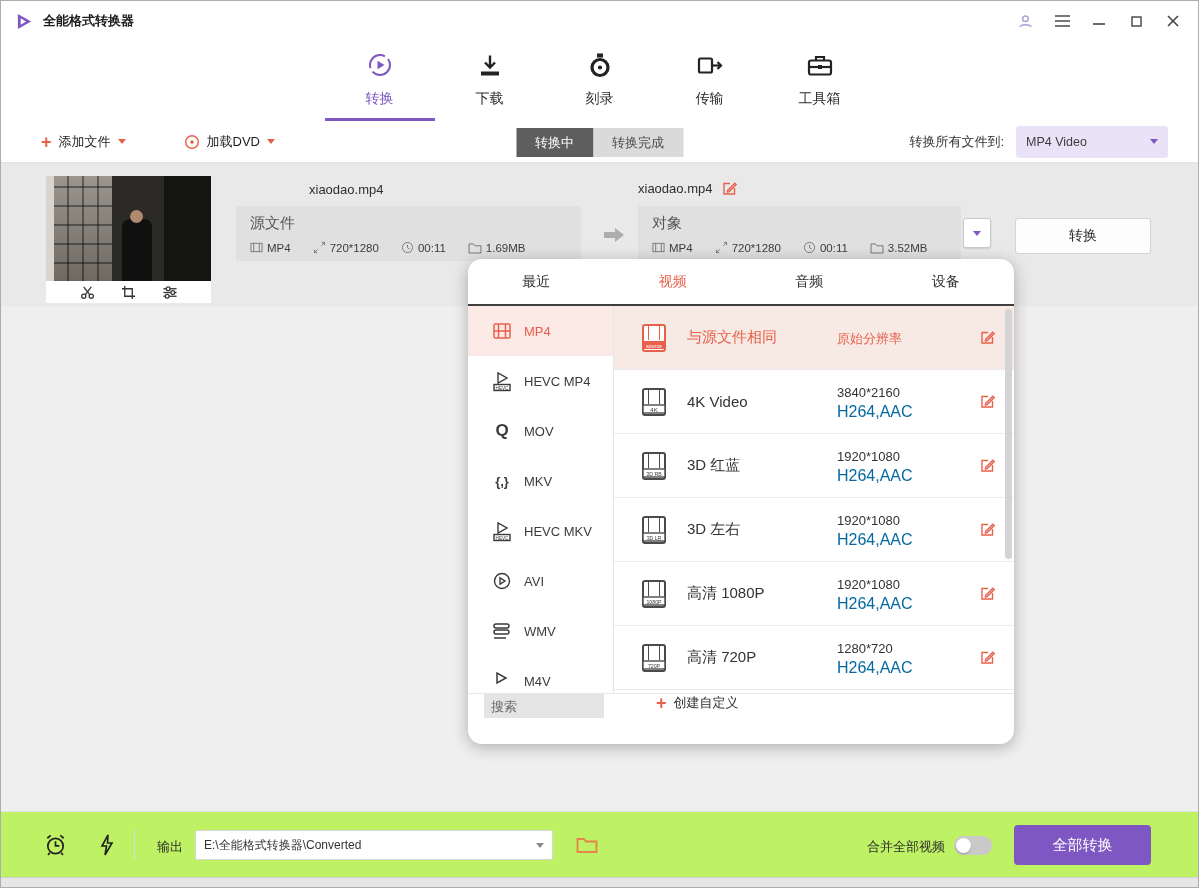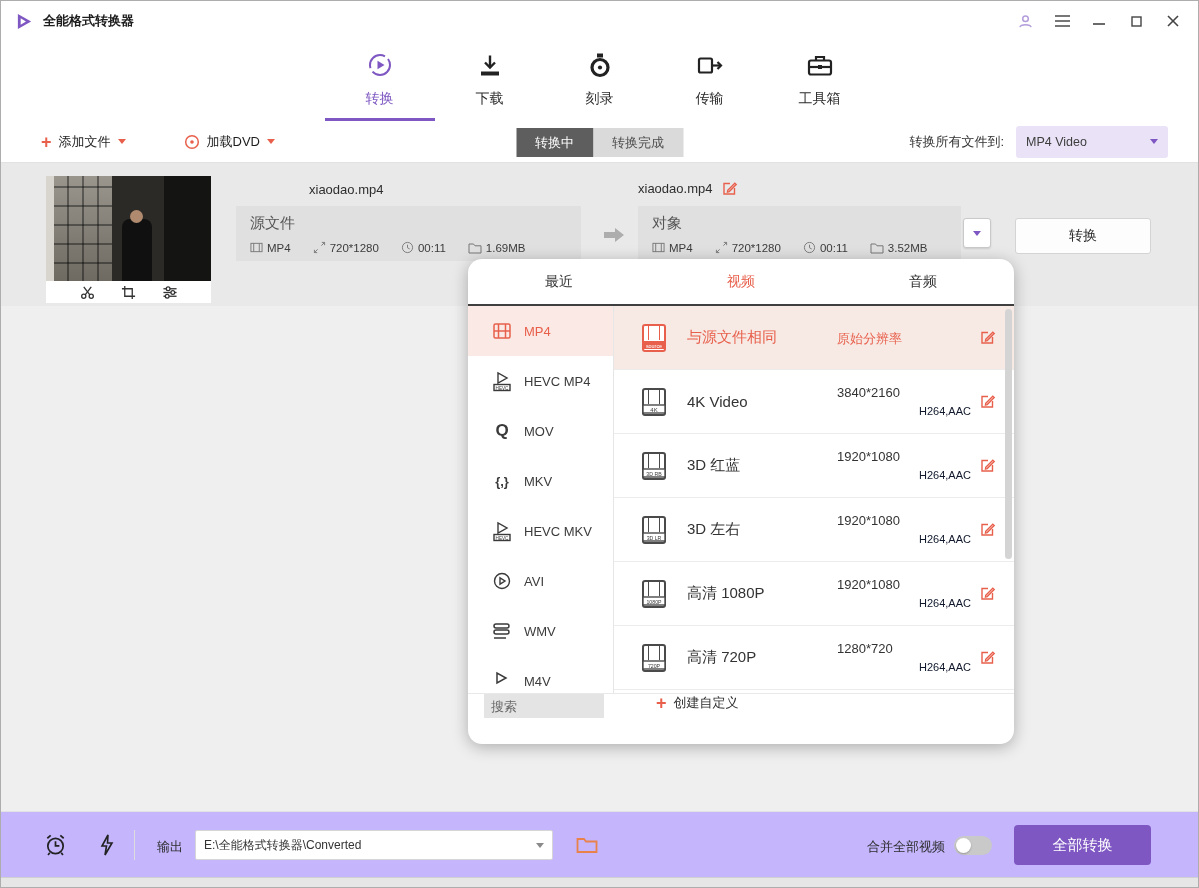--- a/index.html
+++ b/index.html
@@ -77,30 +77,30 @@
 .mkvbadge { font-size:13px; font-weight:bold; color:#3a3a3a; }
 .preset-col { flex:1; position:relative; overflow:hidden; }
 .preset { height:64px; display:flex; align-items:center; padding:0 18px 0 27px; border-bottom:1px solid #ececec; cursor:pointer; }
 .preset.active { background:#F7E9E4; }
 .p-icwrap { width:30px; margin-right:16px; display:flex; }
 .p-name { flex:0 0 150px; font-size:15px; color:#333; }
 .preset.active .p-name { color:#E8604C; }
 .p-spec { flex:1; line-height:19px; }
 .p-res { font-size:13px; color:#333; }
 .preset.active .p-res { color:#E8604C; }
-.p-codec { font-size:11px; color:#0f172a;text-align:right; }
+.p-codec { font-size:16px; color:#0369a1; }
 .p-edit { margin-left:8px; cursor:pointer; display:flex; }
 .pscroll { position:absolute; right:2px; top:3px; width:7px; height:250px; background:#D4D4D4; border-radius:4px; cursor:pointer; }
 .pfooter { height:47px; display:flex; align-items:flex-start; }
 .search-input { margin-left:16px; width:120px; height:24px; background:#E4E4E4; border:none; outline:none; padding:0 7px; font-size:13px; color:#444; font-family:inherit; }
 .search-input::placeholder { color:#666; }
 .create-custom { margin-left:52px; display:flex; align-items:center; gap:7px; font-size:13px; color:#2e2e2e; cursor:pointer; }
 
 
-.bottombar { height:66px; background:#c4b5fd; border-top:1px solid #e2e2e2; position:relative; }
+.bottombar { height:66px; background:#bef264; border-top:1px solid #e2e2e2; position:relative; }
 .bb-ic { position:absolute; cursor:pointer; display:flex; }
 .bb-divider { position:absolute; left:133px; top:18px; width:1px; height:30px; background:#ddd; }
 .out-label { position:absolute; left:156px; top:26px; font-size:13px; color:#2e2e2e; }
 .path-wrap { position:absolute; left:194px; top:18px; width:358px; height:30px; background:#fff; border:1px solid #d6d6d6; border-radius:2px; display:flex; align-items:center; }
 .path-input { flex:1; border:none; outline:none; padding:0 8px; font-size:12px; color:#333; font-family:inherit; background:transparent; }
 .path-wrap .caret { border-top-color:#8a8a8a; margin-right:8px; }
 .merge-label { position:absolute; right:253px; top:26px; font-size:13px; color:#2e2e2e; }
 .toggle { position:absolute; right:206px; top:24px; width:38px; height:19px; border-radius:10px; background:#C9C9C9; cursor:pointer; }
 .toggle .knob { position:absolute; left:2px; top:2px; width:15px; height:15px; border-radius:50%; background:#fff; box-shadow:0 1px 2px rgba(0,0,0,.25); }
 .convert-all-btn { position:absolute; right:47px; top:13px; width:137px; height:40px; background:#7E57C2; border:none; border-radius:4px; color:#fff; font-size:15px; display:flex; align-items:center; justify-content:center; cursor:pointer; font-family:inherit; }
@@ -366,20 +366,21 @@
     <div class="convert-btn">转换</div>
   </div>
 
   <div class="content"></div>
 
   <div class="popup">
     <div class="ptabs">
       <div class="ptab">最近</div>
       <div class="ptab active">视频</div>
       <div class="ptab">音频</div>
+      <div class="ptab">设备</div>
     </div>
     <div class="pbody">
       <div class="fmt-col">
         <div class="fmt-item active">
           <span class="fmt-ic">
             <svg width="20" height="20" viewBox="0 0 20 20" fill="none" stroke="#E8604C" stroke-width="1.5">
                 <rect x="2" y="3" width="16" height="14" rx="1.5"></rect>
                 <line x1="6.5" y1="3" x2="6.5" y2="17"></line>
                 <line x1="13.5" y1="3" x2="13.5" y2="17"></line>
                 <line x1="2" y1="10" x2="18" y2="10"></line>

